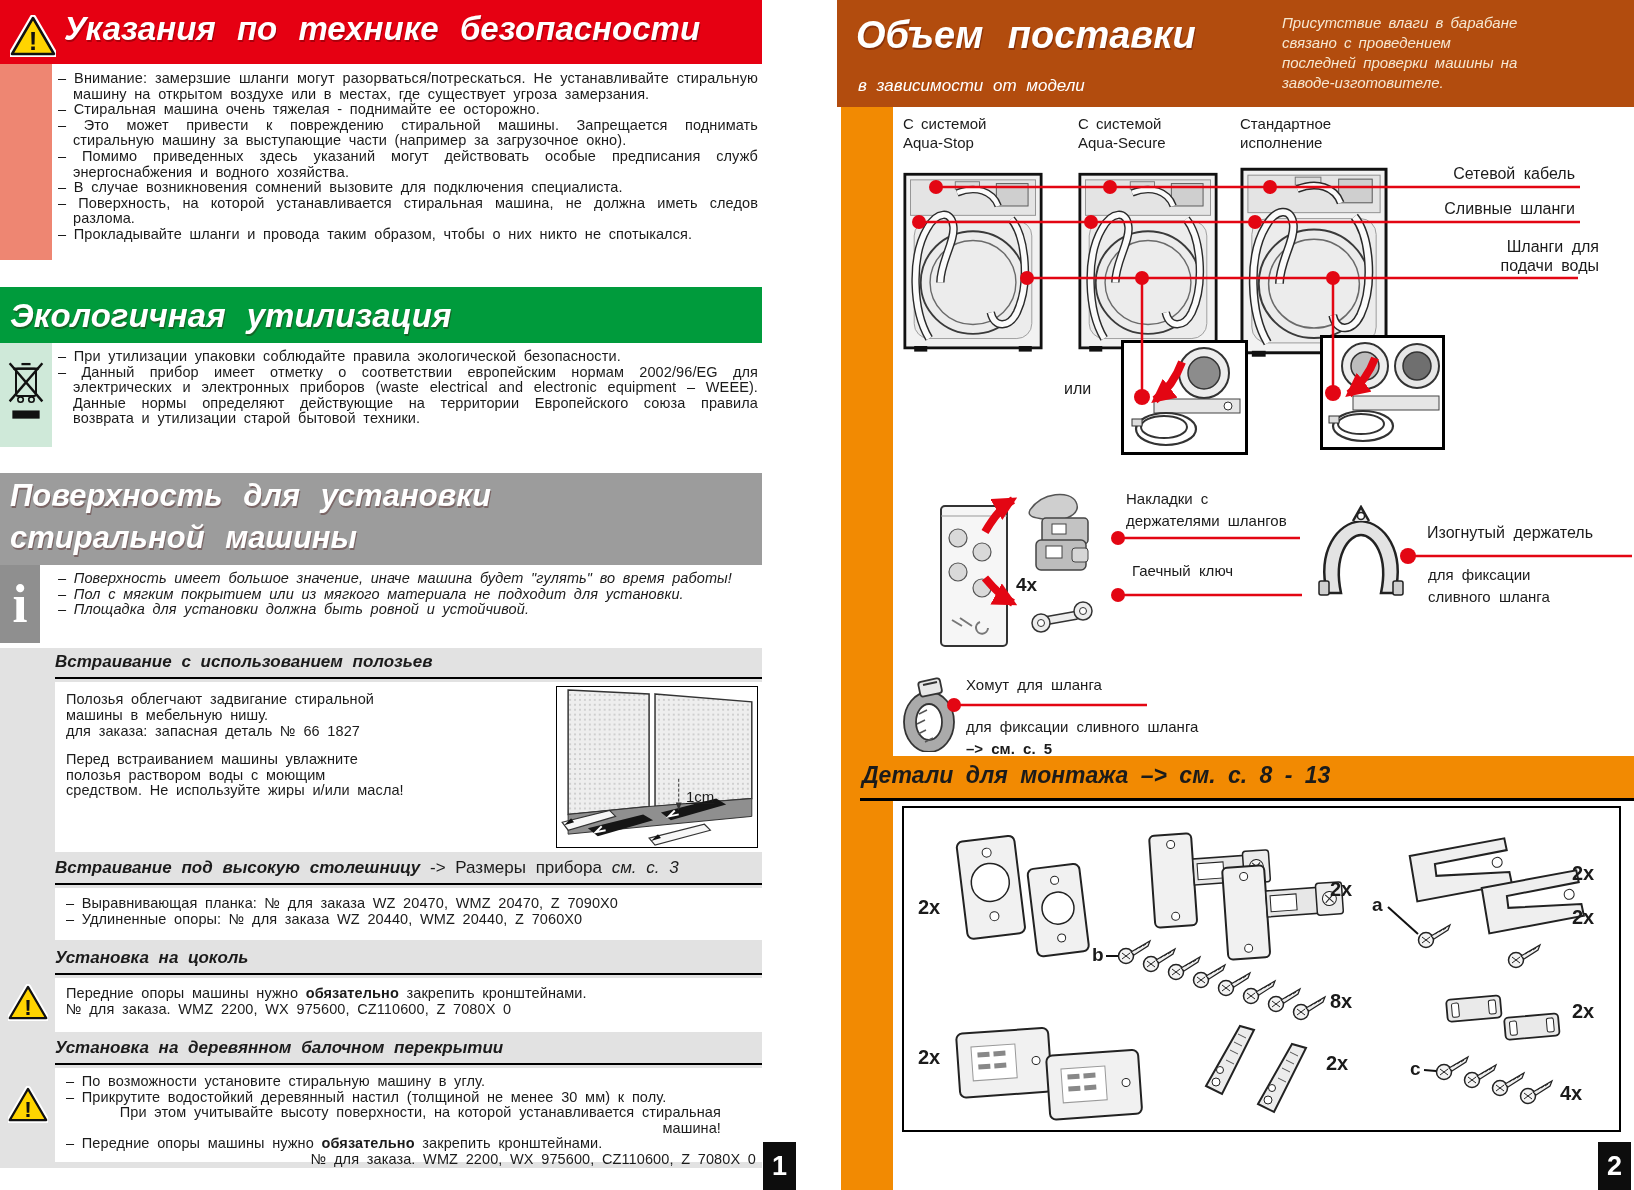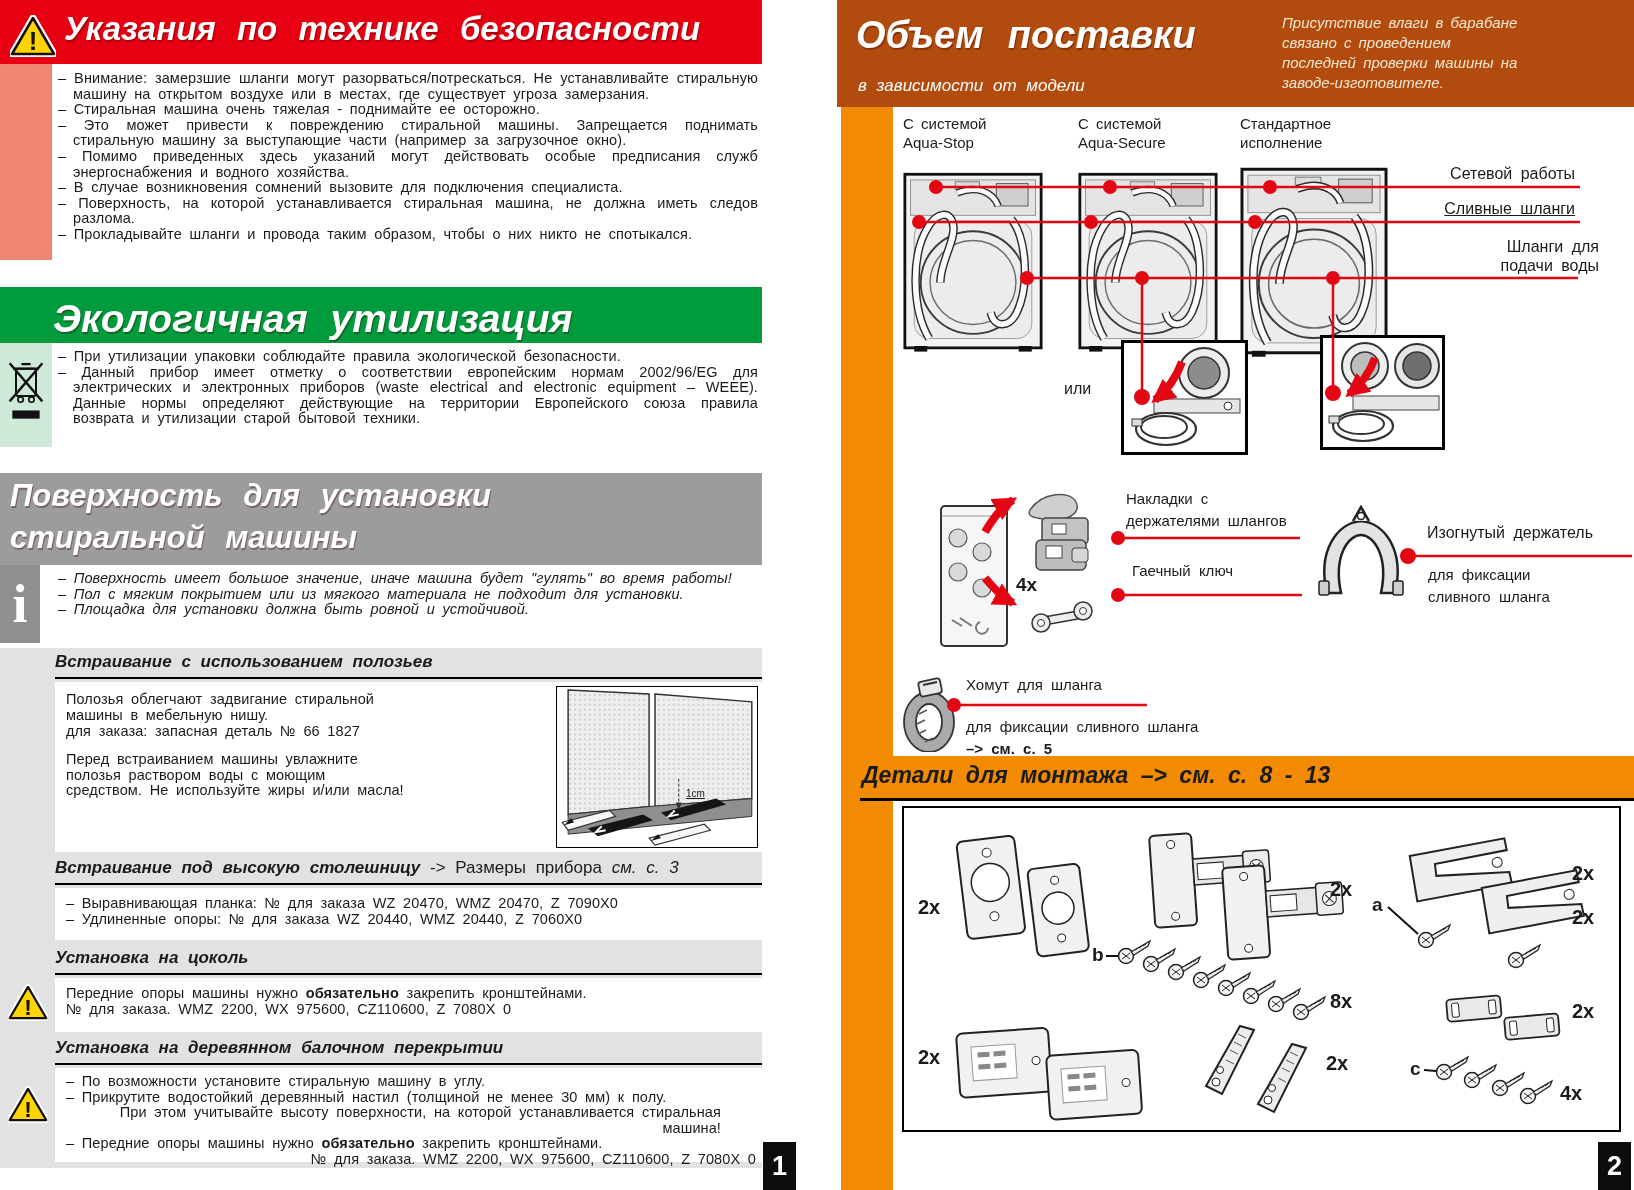--- a/index.html
+++ b/index.html
@@ -67,21 +67,21 @@
     <div class="li">Внимание: замерзшие шланги могут разорваться/потрескаться. Не устанавливайте стиральную машину на открытом воздухе или в местах, где существует угроза замерзания.</div>
     <div class="li">Стиральная машина очень тяжелая - поднимайте ее осторожно.</div>
     <div class="li">Это может привести к повреждению стиральной машины. Запрещается поднимать стиральную машину за выступающие части (например за загрузочное окно).</div>
     <div class="li">Помимо приведенных здесь указаний могут действовать особые предписания служб энергоснабжения и водного хозяйства.</div>
     <div class="li">В случае возникновения сомнений вызовите для подключения специалиста.</div>
     <div class="li">Поверхность, на которой устанавливается стиральная машина, не должна иметь следов разлома.</div>
     <div class="li">Прокладывайте шланги и провода таким образом, чтобы о них никто не спотыкался.</div>
   </div>
 
   <div class="abs" style="left:0;top:287px;width:762px;height:56px;background:#009b3c;"></div>
-  <div class="abs banner-title" style="left:10px;top:297px;font-size:39px;margin-left:43px;">Экологичная утилизация</div>
+  <div class="abs banner-title" style="left:10px;top:297px;font-size:33px;">Экологичная утилизация</div>
   <div class="abs" style="left:0;top:343px;width:52px;height:104px;background:#cfe9d9;"></div>
   <svg class="abs" style="left:6px;top:352px" width="40" height="86" viewBox="0 0 44 90">
     <line x1="8" y1="16" x2="36" y2="16" stroke="#111" stroke-width="2.5"></line>
     <line x1="17" y1="11" x2="27" y2="11" stroke="#111" stroke-width="2.5"></line>
     <rect x="11" y="16" width="22" height="30" rx="2" fill="none" stroke="#111" stroke-width="2.2"></rect>
     <circle cx="16" cy="50" r="3" fill="none" stroke="#111" stroke-width="1.8"></circle>
     <circle cx="28" cy="50" r="3" fill="none" stroke="#111" stroke-width="1.8"></circle>
     <line x1="4" y1="10" x2="40" y2="52" stroke="#111" stroke-width="2.6"></line>
     <line x1="40" y1="10" x2="4" y2="52" stroke="#111" stroke-width="2.6"></line>
     <rect x="7" y="62" width="30" height="9" fill="#111"></rect>
@@ -126,21 +126,21 @@
     <polyline points="48,144 38,146 44,140" fill="none" stroke="#fff" stroke-width="2"></polyline>
     <polygon points="104,126 160,112 170,118 114,134" fill="#151515"></polygon>
     <polyline points="122,128 112,130 118,124" fill="none" stroke="#fff" stroke-width="2"></polyline>
     <polygon points="4,136 52,124 58,130 10,144" fill="#f7f7f7" stroke="#333" stroke-width="1.2"></polygon>
     <polygon points="16,136 6,139 13,132" fill="#111"></polygon>
     <polygon points="92,152 148,138 154,144 98,159" fill="#f7f7f7" stroke="#333" stroke-width="1.2"></polygon>
     <polygon points="104,152 94,155 101,148" fill="#111"></polygon>
     <line x1="122" y1="92" x2="122" y2="122" stroke="#333" stroke-width="1" stroke-dasharray="3,2"></line>
     <polygon points="122,124 119,116 125,116" fill="#333"></polygon>
   </svg>
-  <div class="abs" style="left:686px;top:788px;font-size:10px;text-decoration:underline;">1cm</div>
+  <div class="abs" style="left:686px;top:788px;font-size:15px;text-decoration:underline;">1cm</div>
 
   <div class="abs sub-h" style="left:55px;top:858px;width:707px;">
     <span>Встраивание под высокую столешницу</span>
     <span style="font-weight:normal;font-style:normal;">-&gt; Размеры прибора</span>
     <span style="font-weight:normal;">см. с. 3</span>
   </div>
   <div class="abs whitebox" style="left:55px;top:888px;width:707px;height:52px;"></div>
   <div class="abs body-t" style="left:66px;top:896px;width:690px;text-align:left;">
     <div class="li">Выравнивающая планка: № для заказа WZ 20470, WMZ 20470, Z 7090X0</div>
     <div class="li">Удлиненные опоры: № для заказа WZ 20440, WMZ 20440, Z 7060X0</div>
@@ -305,22 +305,22 @@
         <circle cx="117" cy="605" r="7"></circle>
     </g>
     <g stroke="#e30613" stroke-width="8" fill="none">
       <path d="M148,432 Q162,408 176,400" marker-end="url(#ah)"></path>
       <path d="M148,478 Q163,496 176,503" marker-end="url(#ah)"></path>
       <path d="M345,262 Q336,286 318,300" marker-end="url(#ah)"></path>
       <path d="M538,258 Q530,280 512,294" marker-end="url(#ah)"></path>
     </g>
   </svg>
 
-  <div class="abs callout" style="left:1300px;top:165px;width:275px;text-align:right;">Сетевой работы</div>
-  <div class="abs callout" style="left:1300px;top:200px;width:275px;text-align:right;text-decoration:underline;">Сливные шланги</div>
+  <div class="abs callout" style="left:1300px;top:165px;width:275px;text-align:right;">Сетевой кабель</div>
+  <div class="abs callout" style="left:1300px;top:200px;width:275px;text-align:right;">Сливные шланги</div>
   <div class="abs callout" style="left:1329px;top:237px;width:270px;text-align:right;line-height:19px;">
     <div>Шланги для</div>
       <div>подачи воды</div>
   </div>
 
   <div class="abs cnt" style="left:1016px;top:574px;font-size:19px;">4x</div>
   <div class="abs callout" style="left:1126px;top:488px;font-size:15px;line-height:22px;">
     <div>Накладки с</div>
       <div>держателями шлангов</div>
   </div>

